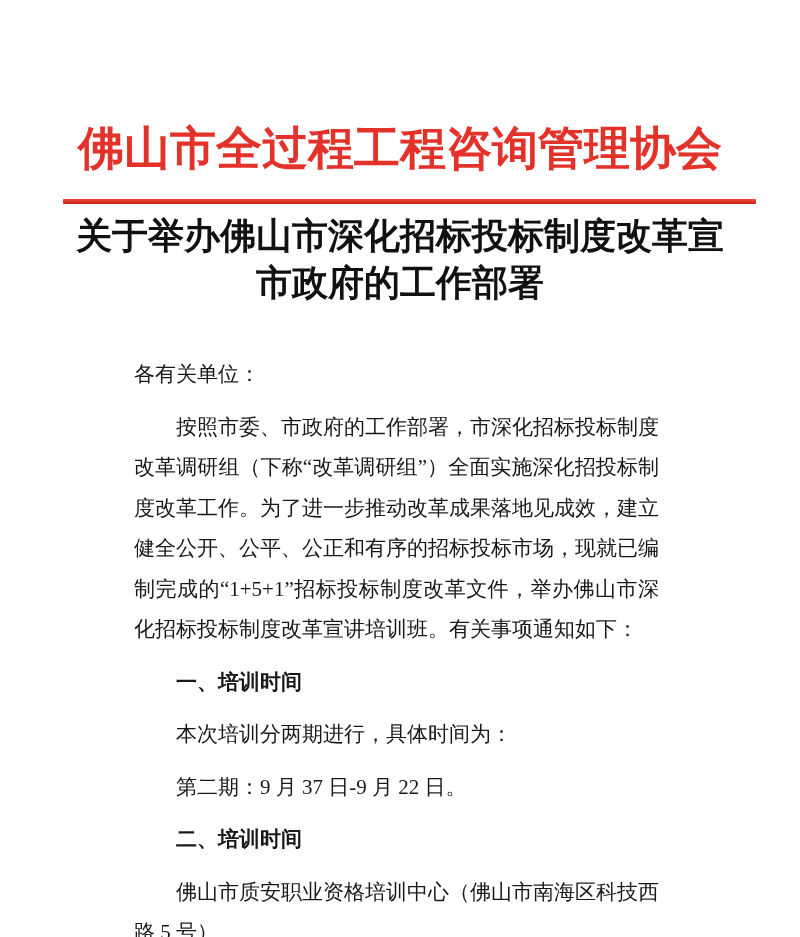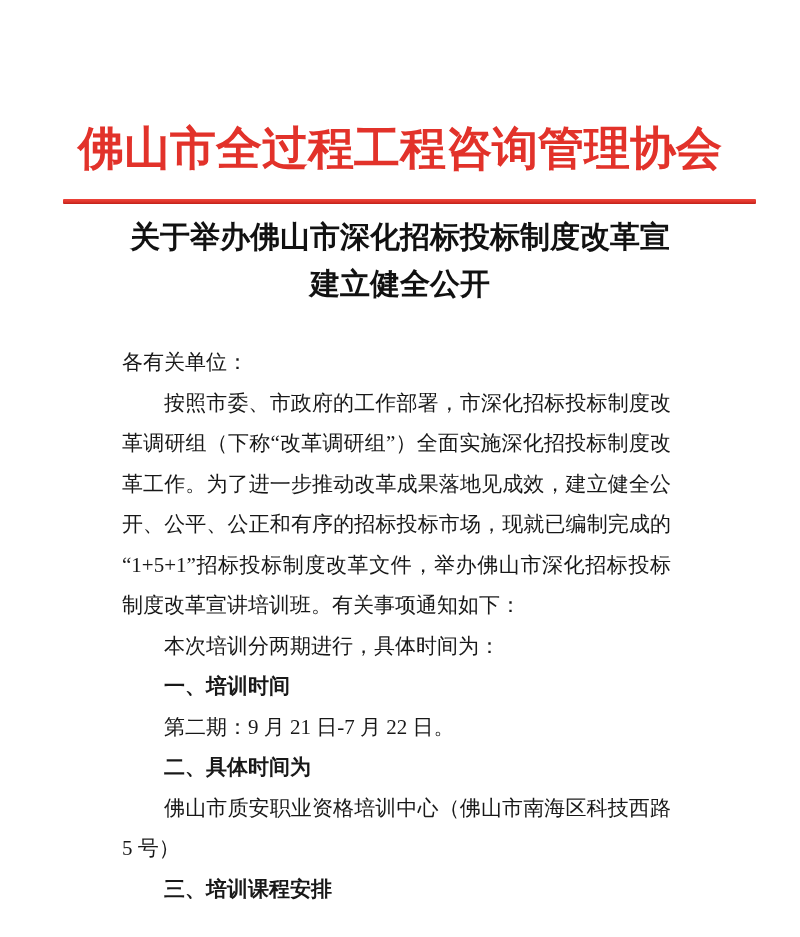--- a/index.html
+++ b/index.html
@@ -40,67 +40,67 @@
     background: linear-gradient(to bottom, #ee443a 0%, #df342b 55%, #bf2119 100%);
     border-radius: 1px;
   }
 
   .doc-title {
     position: absolute;
     top: 213px;
     left: 0;
     width: 100%;
     text-align: center;
-    font-size: 30px;
+    font-size: 36px;
     line-height: 47px;
     font-weight: bold;
     color: #111111;
   }
   .doc-title .t-line { display: block; }
 
   .body-text {
     position: absolute;
     top: 342px;
     left: 122px;
     width: 549px;
     font-size: 21px;
     line-height: 40.5px;
     color: #181818;
     text-align: justify;
   }
-  .body-text p { margin: 0; }
+  .body-text p { margin: 12px; }
   .indent { text-indent: 2em; }
   .heading { font-weight: bold; }
 </style>
 </head>
 <body>
 
 <div class="page">
 
   <div class="org-title">佛山市全过程工程咨询管理协会</div>
 
   <div class="red-rule"></div>
 
   <div class="doc-title">
     <span class="t-line">关于举办佛山市深化招标投标制度改革宣</span>
-    <span class="t-line">建立健全公开</span>
+    <span class="t-line">市政府的工作部署</span>
   </div>
 
   <div class="body-text">
     <p>各有关单位：</p>
 
     <p class="indent">按照市委、市政府的工作部署，市深化招标投标制度改革调研组（下称“改革调研组”）全面实施深化招投标制度改革工作。为了进一步推动改革成果落地见成效，建立健全公开、公平、公正和有序的招标投标市场，现就已编制完成的“1+5+1”招标投标制度改革文件，举办佛山市深化招标投标制度改革宣讲培训班。有关事项通知如下：</p>
 
+    <p class="indent heading">一、培训时间</p>
+
     <p class="indent">本次培训分两期进行，具体时间为：</p>
 
-    <p class="indent heading">一、培训时间</p>
 
+    <p class="indent">第二期：9 月 37 日-9 月 22 日。</p>
 
-    <p class="indent">第二期：9 月 21 日-7 月 22 日。</p>
-
-    <p class="indent heading">二、具体时间为</p>
+    <p class="indent heading">二、培训时间</p>
 
     <p class="indent">佛山市质安职业资格培训中心（佛山市南海区科技西路 5 号）</p>
 
     <p class="indent heading">三、培训课程安排</p>
   </div>
 
 </div>
 
 </body></html>

